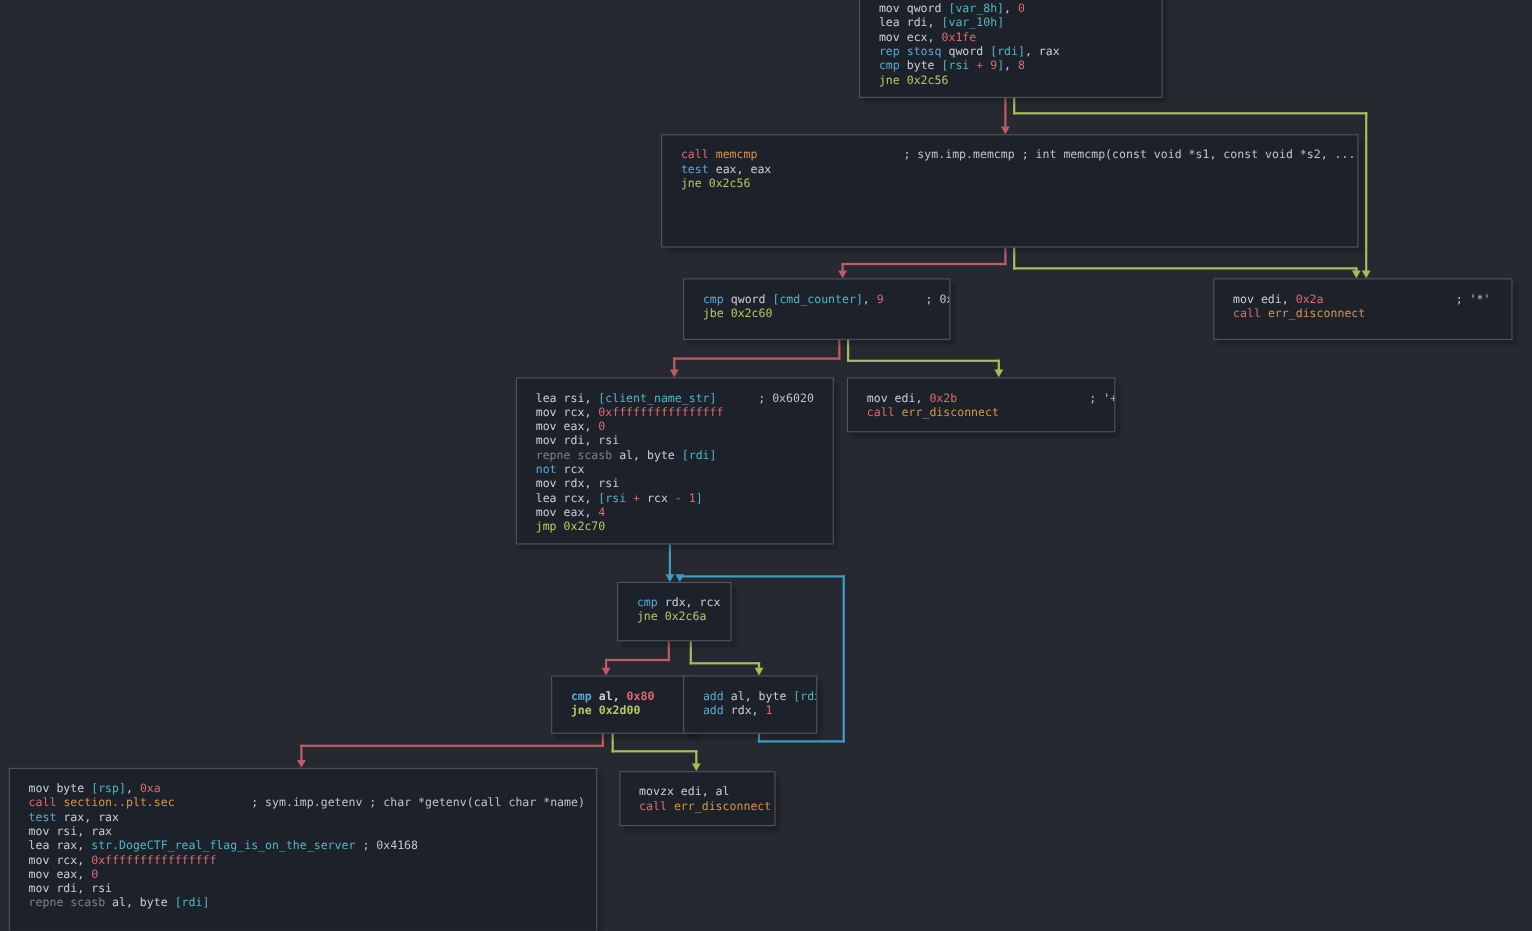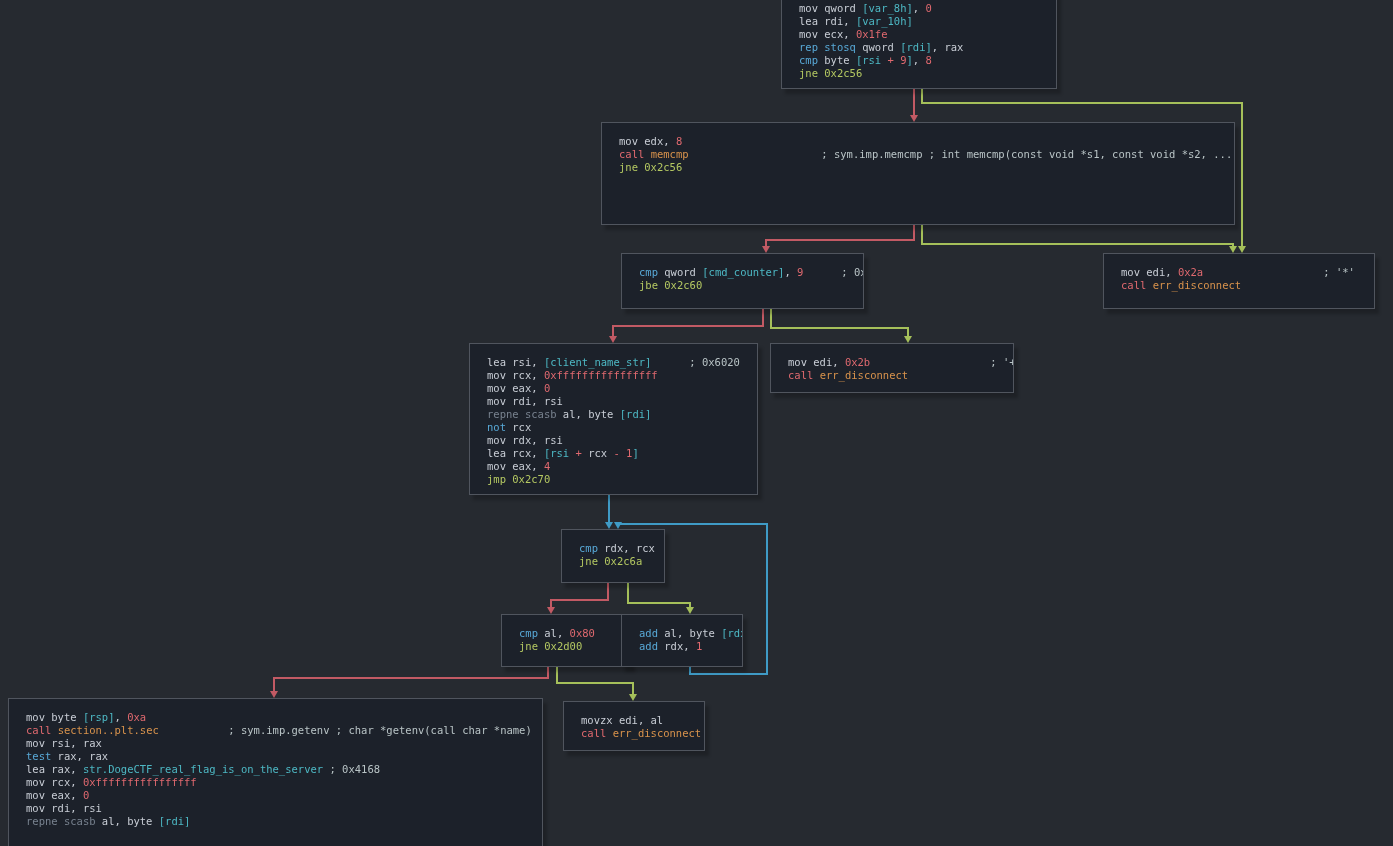--- a/index.html
+++ b/index.html
@@ -82,22 +82,22 @@
     <div class="edge-arrow" style="border-top-color: rgb(165, 192, 90); left: 629px; top: 694px;"></div>
     <div class="block" style="left: 781px; top: -11px; width: 276px; height: 100px;">
       <div class="asm-line"><span class="tk-t">mov qword </span><span class="tk-c">[var_8h]</span><span class="tk-t">, </span><span class="tk-n">0</span></div>
       <div class="asm-line"><span class="tk-t">lea rdi, </span><span class="tk-c">[var_10h]</span></div>
       <div class="asm-line"><span class="tk-t">mov ecx, </span><span class="tk-n">0x1fe</span></div>
       <div class="asm-line"><span class="tk-b">rep stosq</span><span class="tk-t"> qword </span><span class="tk-c">[rdi]</span><span class="tk-t">, rax</span></div>
       <div class="asm-line"><span class="tk-b">cmp</span><span class="tk-t"> byte </span><span class="tk-c">[rsi </span><span class="tk-n">+ 9</span><span class="tk-c">]</span><span class="tk-t">, </span><span class="tk-n">8</span></div>
       <div class="asm-line"><span class="tk-g">jne 0x2c56</span></div>
     </div>
     <div class="block" style="left: 601px; top: 122px; width: 634px; height: 103px;">
-      <div class="asm-line"><span class="tk-t">mov edx, </span><span class="tk-n">8</span></div>
       <div class="asm-line"><span class="tk-n">call</span><span class="tk-t"> </span><span class="tk-o">memcmp</span><span class="tk-t">                     </span><span class="tk-k">; sym.imp.memcmp ; int memcmp(const void *s1, const void *s2, ...</span></div>
+      <div class="asm-line"><span class="tk-b">test</span><span class="tk-t"> eax, eax</span></div>
       <div class="asm-line"><span class="tk-g">jne 0x2c56</span></div>
     </div>
     <div class="block" style="left: 621px; top: 253px; width: 243px; height: 56px;">
       <div class="asm-line"><span class="tk-b">cmp</span><span class="tk-t"> qword </span><span class="tk-c">[cmd_counter]</span><span class="tk-t">, </span><span class="tk-n">9</span><span class="tk-t">      </span><span class="tk-k">; 0x60b0</span></div>
       <div class="asm-line"><span class="tk-g">jbe 0x2c60</span></div>
     </div>
     <div class="block" style="left: 1103px; top: 253px; width: 272px; height: 56px;">
       <div class="asm-line"><span class="tk-t">mov edi, </span><span class="tk-n">0x2a</span><span class="tk-t">                   </span><span class="tk-k">; '*'</span></div>
       <div class="asm-line"><span class="tk-n">call</span><span class="tk-t"> </span><span class="tk-o">err_disconnect</span></div>
     </div>
@@ -114,33 +114,33 @@
       <div class="asm-line"><span class="tk-g">jmp 0x2c70</span></div>
     </div>
     <div class="block" style="left: 770px; top: 343px; width: 244px; height: 50px;">
       <div class="asm-line"><span class="tk-t">mov edi, </span><span class="tk-n">0x2b</span><span class="tk-t">                   </span><span class="tk-k">; '+'</span></div>
       <div class="asm-line"><span class="tk-n">call</span><span class="tk-t"> </span><span class="tk-o">err_disconnect</span></div>
     </div>
     <div class="block" style="left: 561px; top: 529px; width: 104px; height: 54px;">
       <div class="asm-line"><span class="tk-b">cmp</span><span class="tk-t"> rdx, rcx</span></div>
       <div class="asm-line"><span class="tk-g">jne 0x2c6a</span></div>
     </div>
-    <div class="block" style="left: 501px; top: 614px; width: 130px; height: 53px;">
+    <div class="block" style="left: 501px; top: 614px; width: 130px; height: 53px; font-weight: bold;">
       <div class="asm-line"><span class="tk-b">cmp</span><span class="tk-t"> al, </span><span class="tk-n">0x80</span></div>
       <div class="asm-line"><span class="tk-g">jne 0x2d00</span></div>
     </div>
     <div class="block" style="left: 621px; top: 614px; width: 122px; height: 53px;">
       <div class="asm-line"><span class="tk-b">add</span><span class="tk-t"> al, byte </span><span class="tk-c">[rdx]</span></div>
       <div class="asm-line"><span class="tk-b">add</span><span class="tk-t"> rdx, </span><span class="tk-n">1</span></div>
     </div>
     <div class="block" style="left: 8px; top: 698px; width: 535px; height: 170px;">
       <div class="asm-line"><span class="tk-t">mov byte </span><span class="tk-c">[rsp]</span><span class="tk-t">, </span><span class="tk-n">0xa</span></div>
       <div class="asm-line"><span class="tk-n">call</span><span class="tk-t"> </span><span class="tk-o">section..plt.sec</span><span class="tk-t">           </span><span class="tk-k">; sym.imp.getenv ; char *getenv(call char *name)</span></div>
+      <div class="asm-line"><span class="tk-b">test</span><span class="tk-t"> rax, rax</span></div>
       <div class="asm-line"><span class="tk-t">mov rsi, rax</span></div>
-      <div class="asm-line"><span class="tk-b">test</span><span class="tk-t"> rax, rax</span></div>
       <div class="asm-line"><span class="tk-t">lea rax, </span><span class="tk-c">str.DogeCTF_real_flag_is_on_the_server</span><span class="tk-t"> </span><span class="tk-k">; 0x4168</span></div>
       <div class="asm-line"><span class="tk-t">mov rcx, </span><span class="tk-n">0xffffffffffffffff</span></div>
       <div class="asm-line"><span class="tk-t">mov eax, </span><span class="tk-n">0</span></div>
       <div class="asm-line"><span class="tk-t">mov rdi, rsi</span></div>
       <div class="asm-line"><span class="tk-m">repne scasb</span><span class="tk-t"> al, byte </span><span class="tk-c">[rdi]</span></div>
     </div>
     <div class="block" style="left: 563px; top: 701px; width: 142px; height: 50px;">
       <div class="asm-line"><span class="tk-t">movzx edi, al</span></div>
       <div class="asm-line"><span class="tk-n">call</span><span class="tk-t"> </span><span class="tk-o">err_disconnect</span></div>
     </div>

